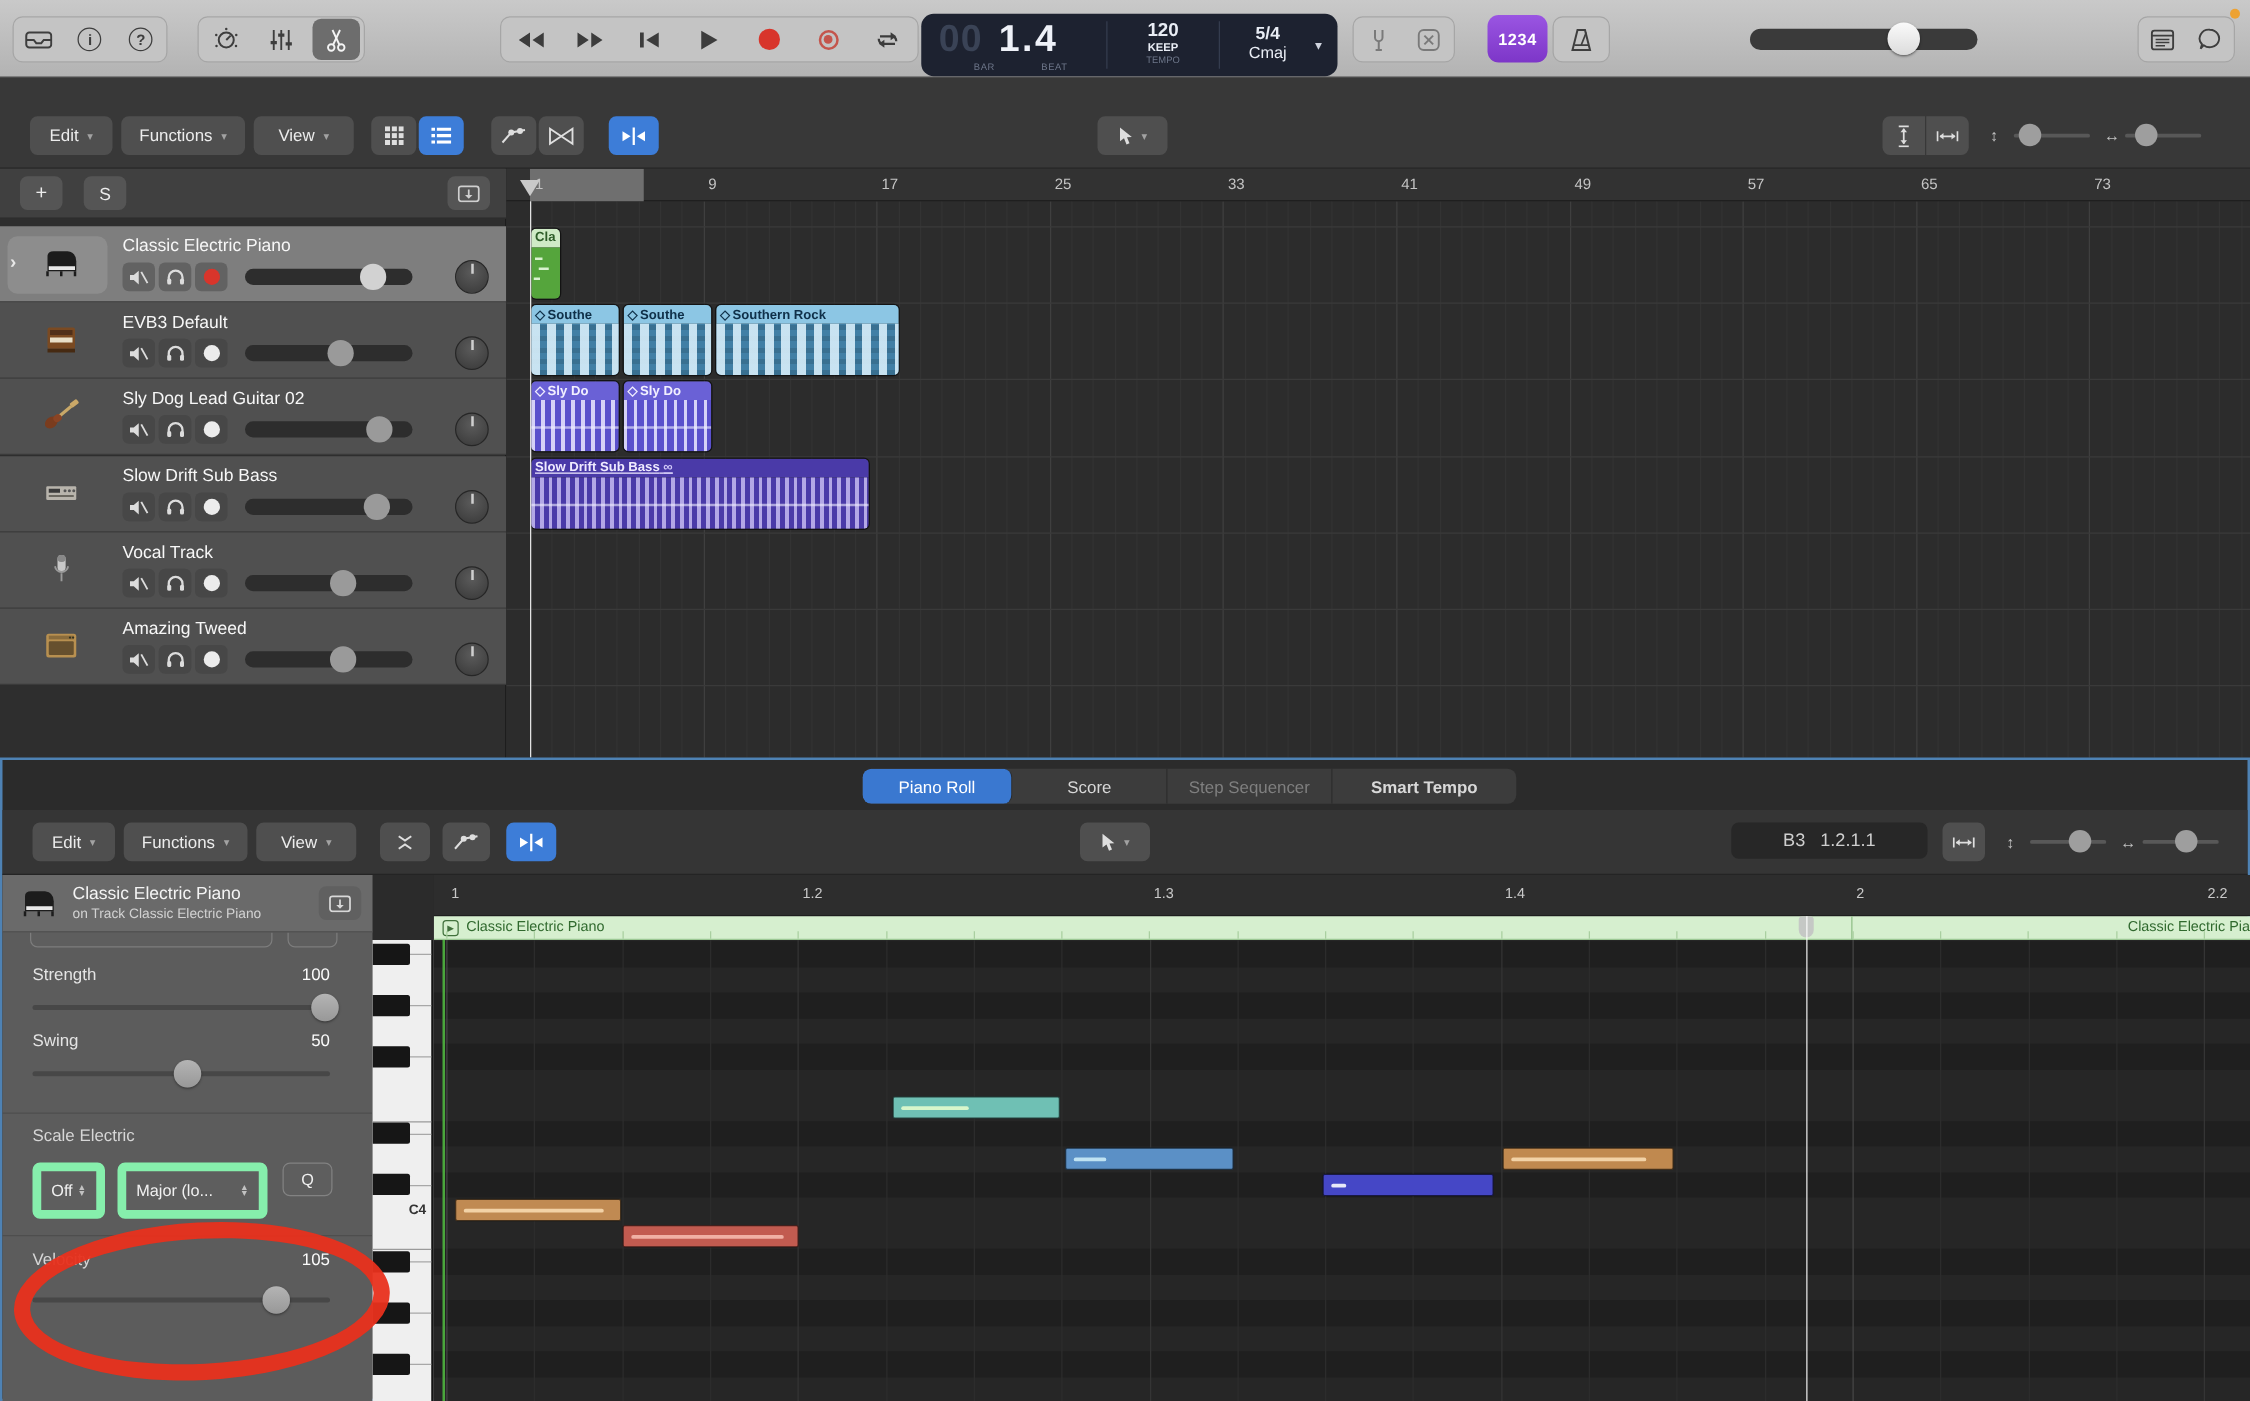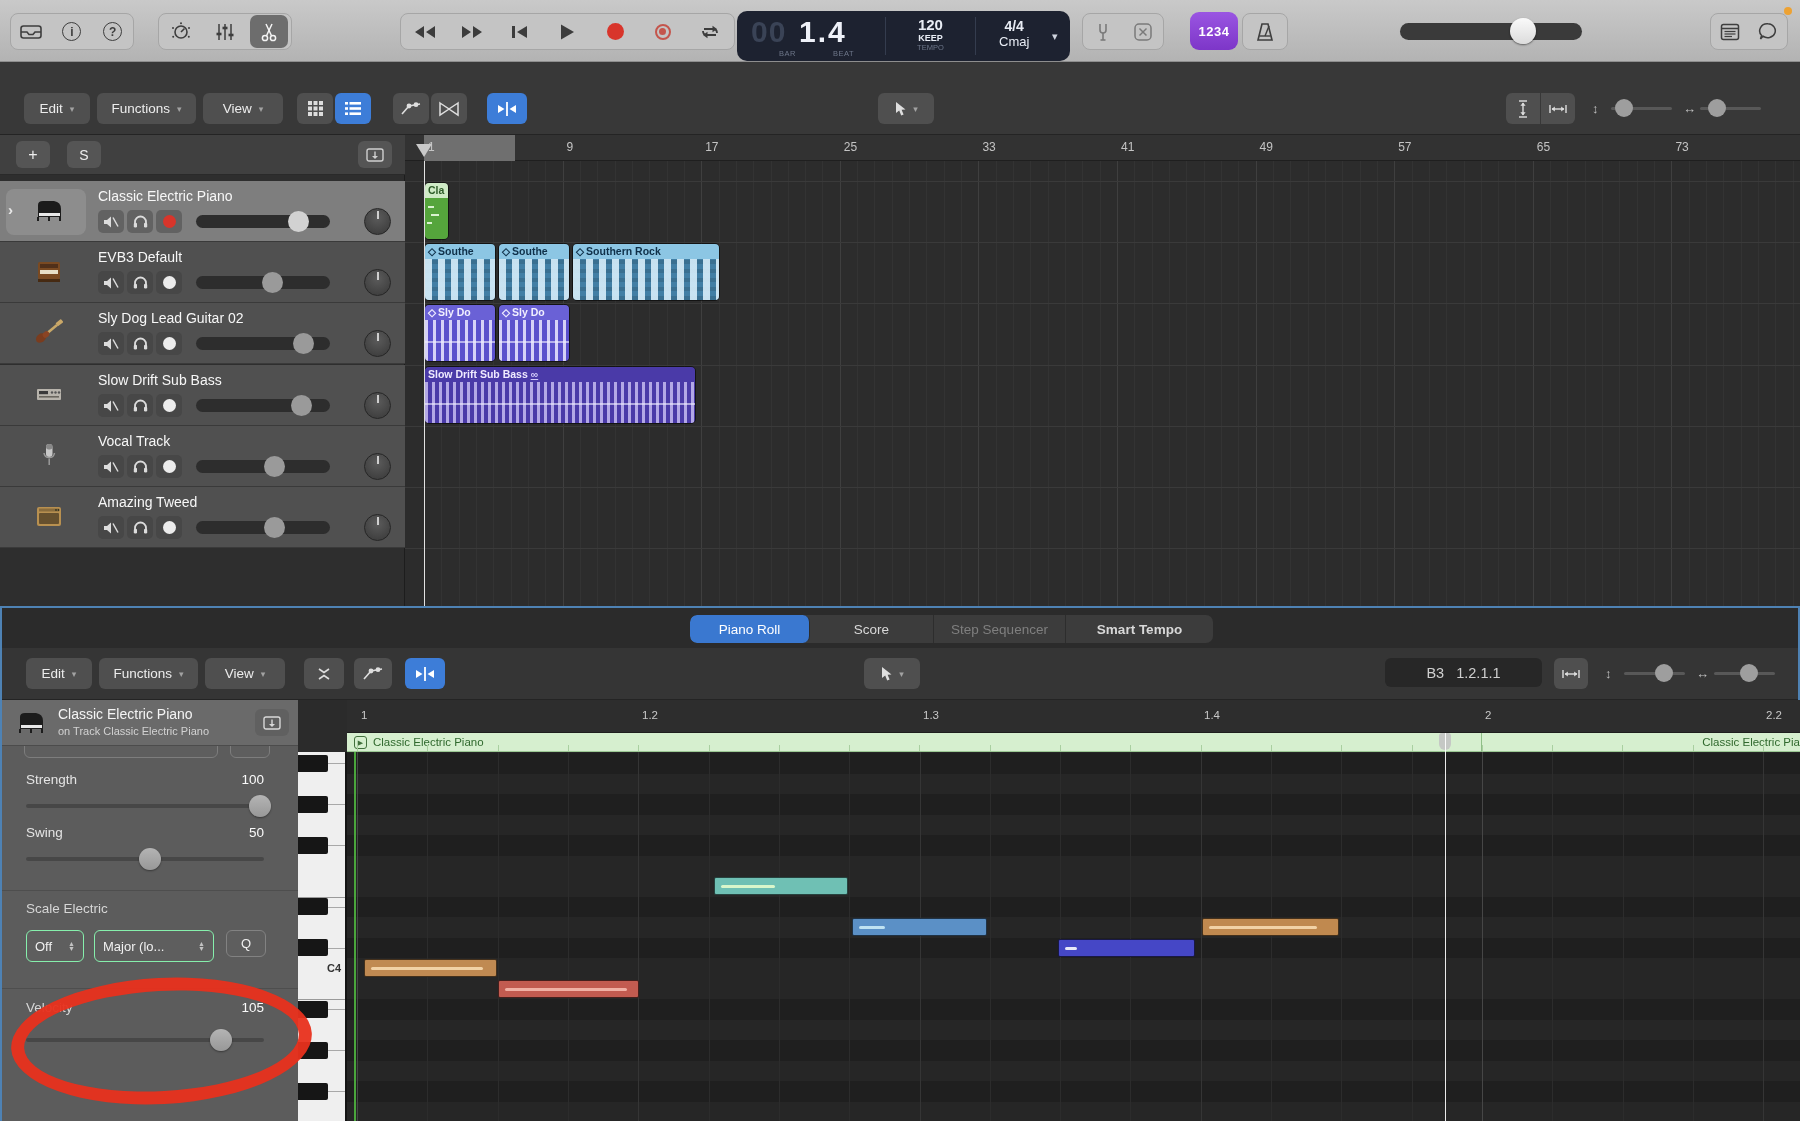--- a/index.html
+++ b/index.html
@@ -87,21 +87,21 @@
   .region.green .rhead { background:#cfeac6; color:#2d5c28; }
   .region.green .rbody { background:#55a53c; }
   .region.blue .rhead { background:#8cc6e4; color:#0f3049; }
   .region.blue .rbody { background:#417fa5;
     background-image:repeating-linear-gradient(90deg, rgba(215,238,250,.9) 0 7px, rgba(215,238,250,0) 7px 13px),
                      repeating-linear-gradient(0deg, rgba(0,0,0,.12) 0 4px, rgba(0,0,0,0) 4px 9px); }
   .region.purple .rhead { background:#6a61d6; color:#f2f0ff; }
   .region.purple .rbody { background:#5a50cc;
     background-image:repeating-linear-gradient(90deg, rgba(235,232,255,.85) 0 3px, rgba(235,232,255,0) 3px 8px); }
   .region.purple .rbody:before, .region.deep-purple .rbody:before { content:""; position:absolute; left:0; right:0; top:50%; height:2px; background:rgba(240,238,255,.6); }
-  .region.deep-purple .rhead { background:#4a3aa8; color:#efeaff; }
+  .region.deep-purple .rhead { background:#4a3aa8; color:#efeaff;text-decoration:underline; }
   .region.deep-purple .rbody { background:#4a3aa8;
     background-image:repeating-linear-gradient(90deg, rgba(205,195,245,.8) 0 3px, rgba(205,195,245,0) 3px 7px); }
   .loop-mark { font-weight:bold; margin-right:2px; }
 
   
   #editor { left:0; top:606px; width:1800px; height:515px; background:#2b2b2b; border:2px solid #4e82b4; }
   #editor-tabs { position:absolute; left:688px; top:7px; height:28px; display:flex; background:#3c3c3c; border-radius:7px; overflow:hidden; }
   .etab { height:28px; display:flex; align-items:center; justify-content:center; font-size:13.5px;
     color:#d8d8d8; border-right:1px solid #2d2d2d; }
   .etab:last-child { border-right:none;font-weight:bold; }
@@ -116,21 +116,21 @@
   #insp-head { position:absolute; left:0; top:0; width:296px; height:46px; background:#6a6a6a; border-bottom:1px solid #4c4c4c; z-index:5; }
   #insp-title { position:absolute; left:56px; top:6px; font-size:14px; color:#f4f4f4; }
   #insp-sub { position:absolute; left:56px; top:25px; font-size:11px; color:#d2d2d2; }
   .clip-ctrl { position:absolute; background:#5e5e5e; border:1px solid #7d7d7d; border-radius:6px; }
   .ins-label { position:absolute; font-size:13.5px; color:#e4e4e4; }
   .ins-val { position:absolute; font-size:13.5px; color:#fafafa; text-align:right; width:50px; }
   .ins-slider { position:absolute; left:24px; width:238px; height:4px; background:#474747; border-radius:2px; }
   .ins-slider .knb { position:absolute; top:-9px; width:22px; height:22px; border-radius:50%;
     background:linear-gradient(#b4b4b4,#989898); box-shadow:0 1px 2px rgba(0,0,0,.4); }
   .ins-div { position:absolute; left:0; width:296px; height:1px; background:#4e4e4e; }
-  .drop { position:absolute; height:32px; background:#5e5e5e; border:1px solid #86efac; border-radius:6px;
+  .drop { position:absolute; height:45px; background:#5e5e5e; border:7px solid #86efac; border-radius:6px;
     color:#f0f0f0; font-size:13px; display:flex; align-items:center; justify-content:space-between; padding:0 8px; }
   .drop .ud { display:flex; flex-direction:column; line-height:5px; font-size:7px; color:#c2c2c2; }
   .qbtn { position:absolute; height:27px; width:40px; background:#5e5e5e; border:1px solid #828282; border-radius:6px;
     color:#f0f0f0; font-size:13px; display:flex; align-items:center; justify-content:center; }
   #red-ellipse { position:absolute; left:9px; top:370px; width:301px; height:126px; border:13px solid #e8301c;
     border-radius:50%; transform:rotate(-3deg); z-index:60; opacity:.95; pointer-events:none; }
 
   
   #pr-keys { position:absolute; left:296px; top:144px; width:49px; height:369px; background:#efefef; border-right:2px solid #141414; overflow:hidden; }
   .bkey { position:absolute; left:0; width:30px; height:17px; background:#161616; border-radius:0 2px 2px 0; }
@@ -261,21 +261,21 @@
         <span class="lcd-lab" style="left:96px;">BEAT</span>
       </div>
       <div class="lcd-div"></div>
       <div id="lcd-tempo">
         <div style="font-size:15px;font-weight:bold;margin-top:5px;">120</div>
         <div style="font-size:9px;font-weight:bold;">KEEP</div>
         <div style="font-size:7.5px;color:#6d7689;">TEMPO</div>
       </div>
       <div class="lcd-div"></div>
       <div id="lcd-sig">
-        <div style="font-size:14px;font-weight:bold;margin-top:7px;">4/4</div>
+        <div style="font-size:14px;font-weight:bold;margin-top:7px;">5/4</div>
         <div style="font-size:13px;">Cmaj</div>
       </div>
       <div id="lcd-chev">▾</div>
     </div>
 
     <div class="tgrp" style="left:1082px;width:82px;">
       <div class="tico" style="opacity:.55;">
         <svg width="14" height="20" viewBox="0 0 14 20">
             <g stroke="currentColor" stroke-width="1.6" fill="none">
               <path d="M4 2 V8 a3 3 0 0 0 6 0 V2"></path>

